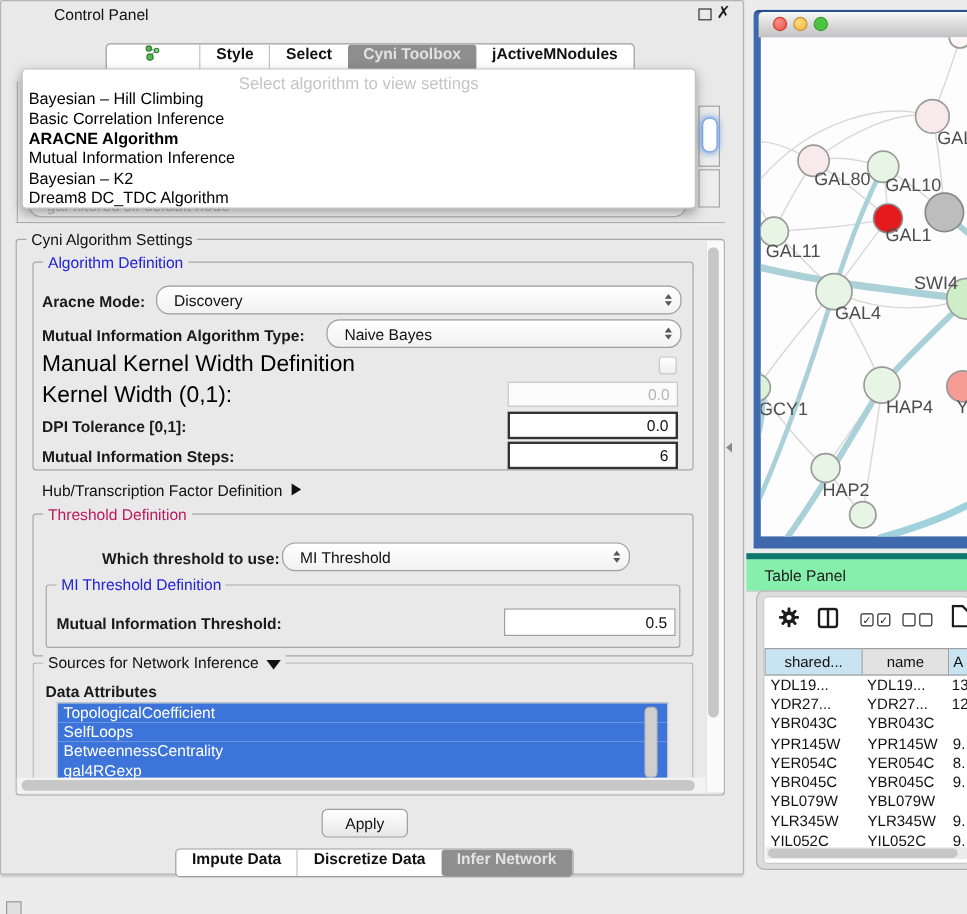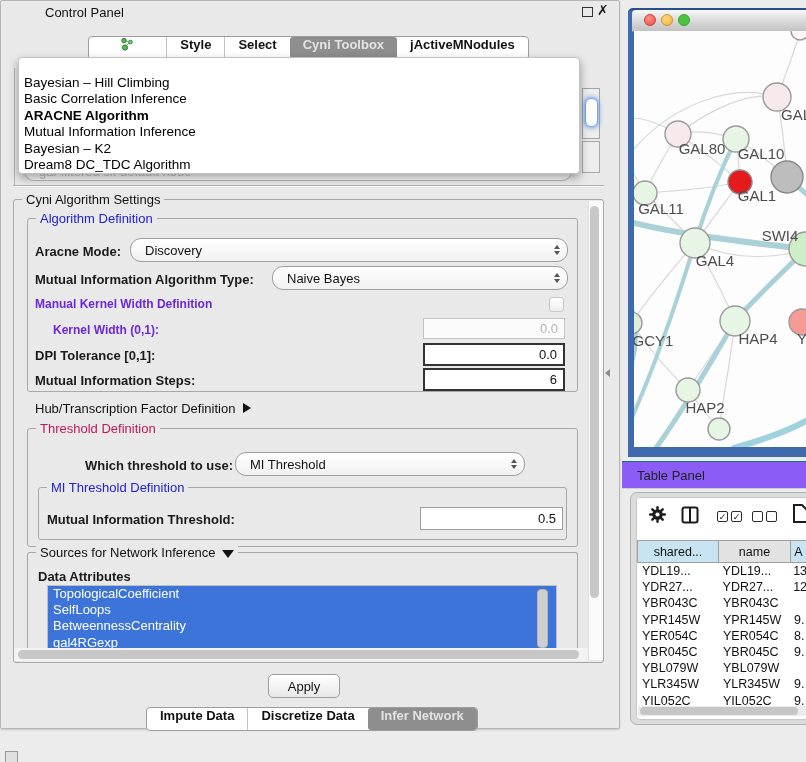--- a/index.html
+++ b/index.html
@@ -37,21 +37,21 @@
   .frag-box2{left:582px;top:141px;width:16px;height:30px;border:1px solid #a8a8a8;background:#ededed;z-index:1;}
   .etch{left:13px;top:185px;width:591px;height:1px;background:#b0b0b0;box-shadow:0 1px 0 #f7f7f7;}
   
   .grp{border:1px solid #a8a8a8;border-radius:3px;}
   .grp-t{position:absolute;top:-8px;left:8px;background:#e9e9e9;padding:0 4px;font-size:13px;white-space:nowrap;}
   .t-blk{color:#111;}
   .t-blue{color:#2121d6;}
   .t-grn{color:#be185d;}
   
   .lbl{font-size:13px;font-weight:700;color:#1a1a1a;display:flex;align-items:center;}
-  .lbl-dis{font-size:12px;font-weight:700;color:#6d28d9;display:flex;align-items:center;}
+  .lbl-dis{font-size:19px;font-weight:400;color:#000000;display:flex;align-items:center;}
   .lbl-r{font-size:13px;color:#111;display:flex;align-items:center;}
   .combo{background:linear-gradient(#ffffff,#f1f1f1);border:1px solid #9e9e9e;border-radius:11px;
          font-size:13px;color:#111;display:flex;align-items:center;padding-left:14px;box-sizing:border-box;}
   .arrows{position:absolute;right:7px;top:50%;transform:translateY(-50%);display:flex;flex-direction:column;gap:2px;}
   .arr-up{width:0;height:0;border-left:3.5px solid transparent;border-right:3.5px solid transparent;border-bottom:4px solid #555;}
   .arr-dn{width:0;height:0;border-left:3.5px solid transparent;border-right:3.5px solid transparent;border-top:4px solid #555;}
   .field{background:#fff;font-size:13px;color:#111;display:flex;align-items:center;
          justify-content:flex-end;padding-right:6px;box-sizing:border-box;}
   .f-strong{border:2px solid #333;}
   .f-thin{border:1px solid #9e9e9e;}
@@ -81,22 +81,22 @@
   .nw-frame{left:628px;top:8px;width:178px;height:447px;background:#3e6aad;border-top:2px solid #27508a;
             border-radius:5px 0 0 0;}
   .nw-titlebar{left:632px;top:10px;width:174px;height:21px;
                background:linear-gradient(#f8f8f8,#d5d5d5 60%,#c3c3c3);border-bottom:1px solid #8a8a8a;border-radius:4px 0 0 0;}
   .light{width:12px;height:12px;border-radius:50%;position:absolute;top:4px;box-sizing:border-box;}
   .l-red{left:12px;background:radial-gradient(circle at 35% 30%,#fb9189,#ee4c42);border:1px solid #ca4036;}
   .l-yel{left:29px;background:radial-gradient(circle at 35% 30%,#fcd87e,#f5b63a);border:1px solid #c79233;}
   .l-grn{left:46px;background:radial-gradient(circle at 35% 30%,#9be48a,#3fbe37;);border:1px solid #3a9e33;background-color:#4cc441;}
   .nw-canvas{left:634px;top:31px;width:172px;height:416px;background:#fdfdfd;}
   
-  .tp-bar{left:622px;top:461px;width:184px;height:26px;background:#8b5cf6;
-          border-top:1px solid #0f766e;border-bottom:1px solid #cfcfcf;display:flex;align-items:center;}
+  .tp-bar{left:622px;top:461px;width:184px;height:26px;background:#86efac;
+          border-top:5px solid #0f766e;border-bottom:1px solid #cfcfcf;display:flex;align-items:center;}
   .tp-bar span{font-size:13px;color:#222;margin-left:15px;}
   .tp-panel{left:630px;top:492px;width:180px;height:231px;background:#dcdcdc;border:1px solid #b2b2b2;border-radius:7px;}
   .tp-card{left:636px;top:497px;width:170px;height:221px;background:#fff;border:1px solid #c8c8c8;
            border-radius:4px;overflow:hidden;}
   .tp-toolbar{position:absolute;left:0;top:0;width:100%;height:42px;background:#fff;}
   .cbpair{display:inline-flex;gap:3px;}
   .cb{width:11px;height:11px;border:1.5px solid #2a2a2a;border-radius:2px;font-size:9px;line-height:10px;
       text-align:center;color:#111;font-weight:700;box-sizing:border-box;}
   .tbl-head{position:absolute;left:0;top:42px;width:100%;height:23px;display:flex;}
   .th{border:1px solid #9f9f9f;border-left:none;font-size:12.5px;color:#111;display:flex;
@@ -149,20 +149,21 @@
     </div>
 
   <div class="abs bg-line"></div>
   <div class="abs bg-combo">gal-filtered sif default node</div>
   <div class="abs frag-box"></div>
   <div class="abs frag-blue"></div>
   <div class="abs frag-box2"></div>
   <div class="abs etch"></div>
 
   <div class="abs overlay">
+    <div class="dd-ph">Select algorithm to view settings</div>
     <div class="dd-items" id="dd-items">
         <div class="dd-item">Bayesian – Hill Climbing</div>
         <div class="dd-item">Basic Correlation Inference</div>
         <div class="dd-item b">ARACNE Algorithm</div>
         <div class="dd-item">Mutual Information Inference</div>
         <div class="dd-item">Bayesian – K2</div>
         <div class="dd-item">Dream8 DC_TDC Algorithm</div>
       </div>
   </div>
 
@@ -184,21 +185,21 @@
   <div class="abs lbl" style="left:35px;top:267px;height:24px;">Mutual Information Algorithm Type:</div>
   <div class="abs combo" style="left:272px;top:266px;width:296px;height:24px;">
     <span>Naive Bayes</span>
     <span class="arrows">
         <span class="arr-up"></span>
         <span class="arr-dn"></span>
       </span>
   </div>
   <div class="abs lbl-dis" style="left:35px;top:296px;height:16px;">Manual Kernel Width Definition</div>
   <div class="abs chk" style="left:549px;top:297px;"></div>
-  <div class="abs lbl-dis" style="left:53px;top:320px;height:20px;">Kernel Width (0,1):</div>
+  <div class="abs lbl-dis" style="left:35px;top:320px;height:20px;">Kernel Width (0,1):</div>
   <div class="abs field f-dis" style="left:423px;top:318px;width:142px;height:21px;">0.0</div>
   <div class="abs lbl" style="left:35px;top:344px;height:22px;">DPI Tolerance [0,1]:</div>
   <div class="abs field f-strong" style="left:423px;top:343px;width:142px;height:23px;">0.0</div>
   <div class="abs lbl" style="left:35px;top:369px;height:22px;">Mutual Information Steps:</div>
   <div class="abs field f-strong" style="left:423px;top:368px;width:142px;height:23px;">6</div>
 
   <div class="abs lbl-r" style="left:35px;top:399px;height:18px;">
     <span>Hub/Transcription Factor Definition</span>
     <span class="tri-r"></span>
   </div>

